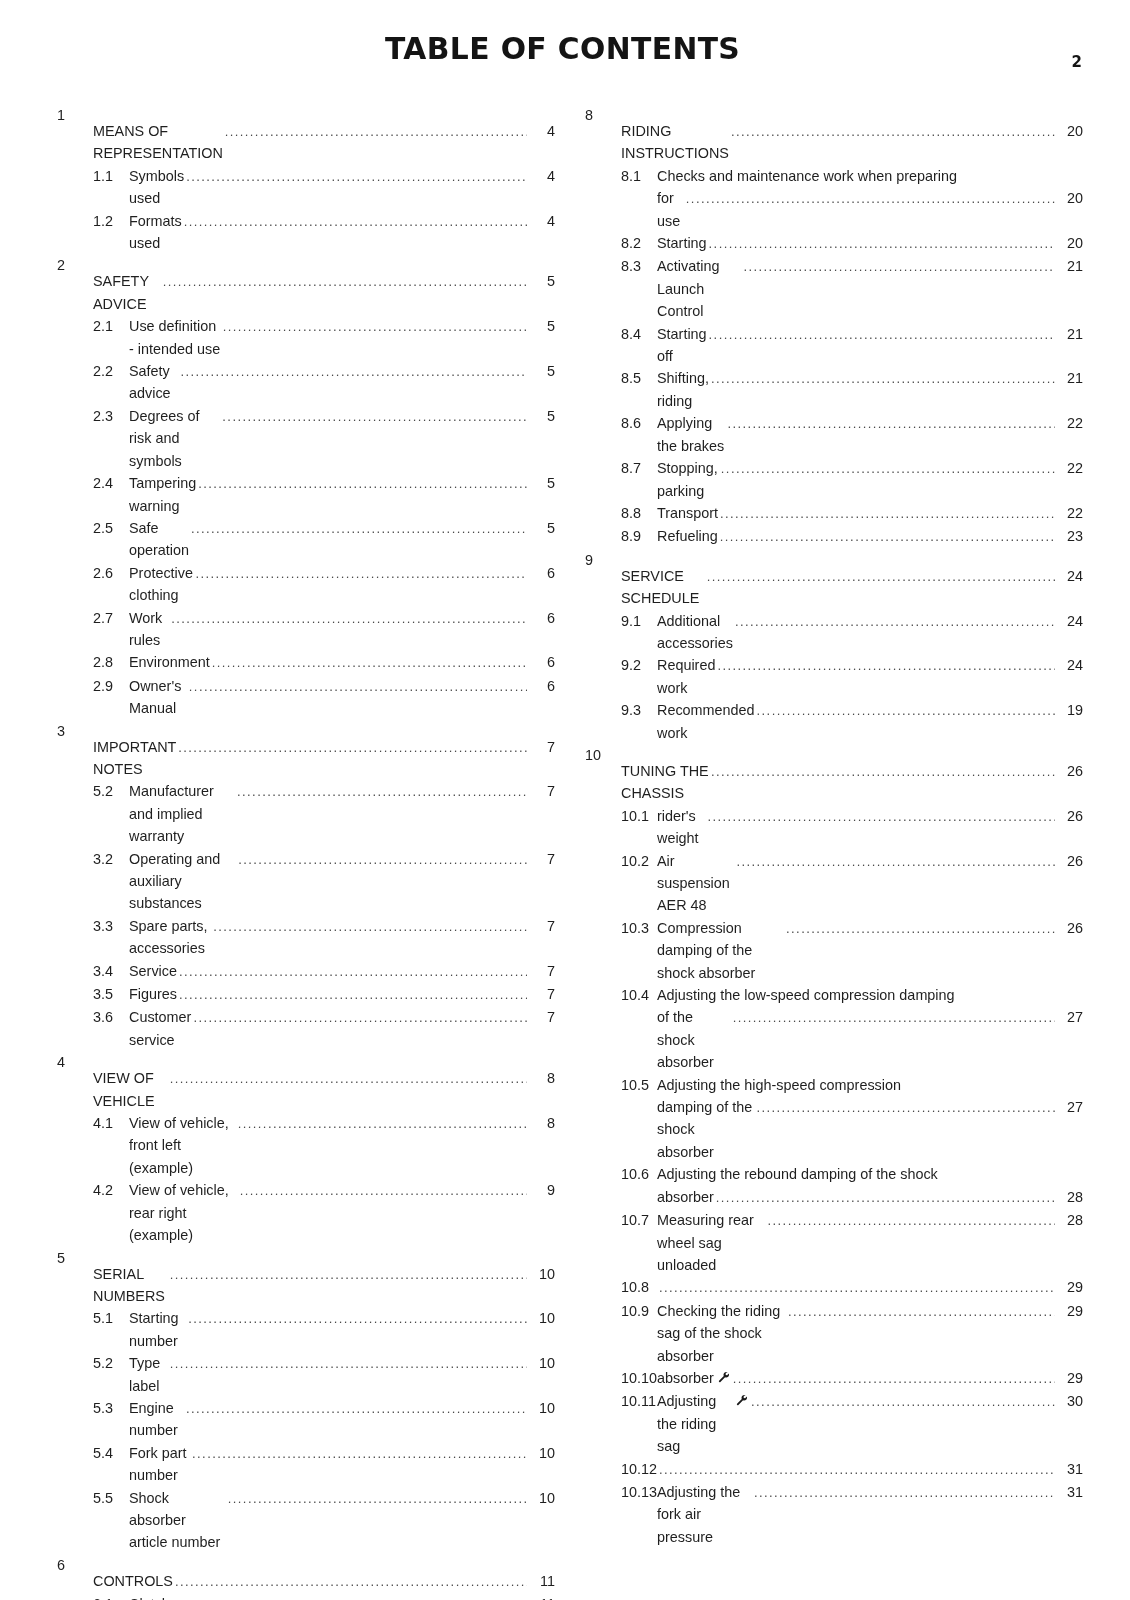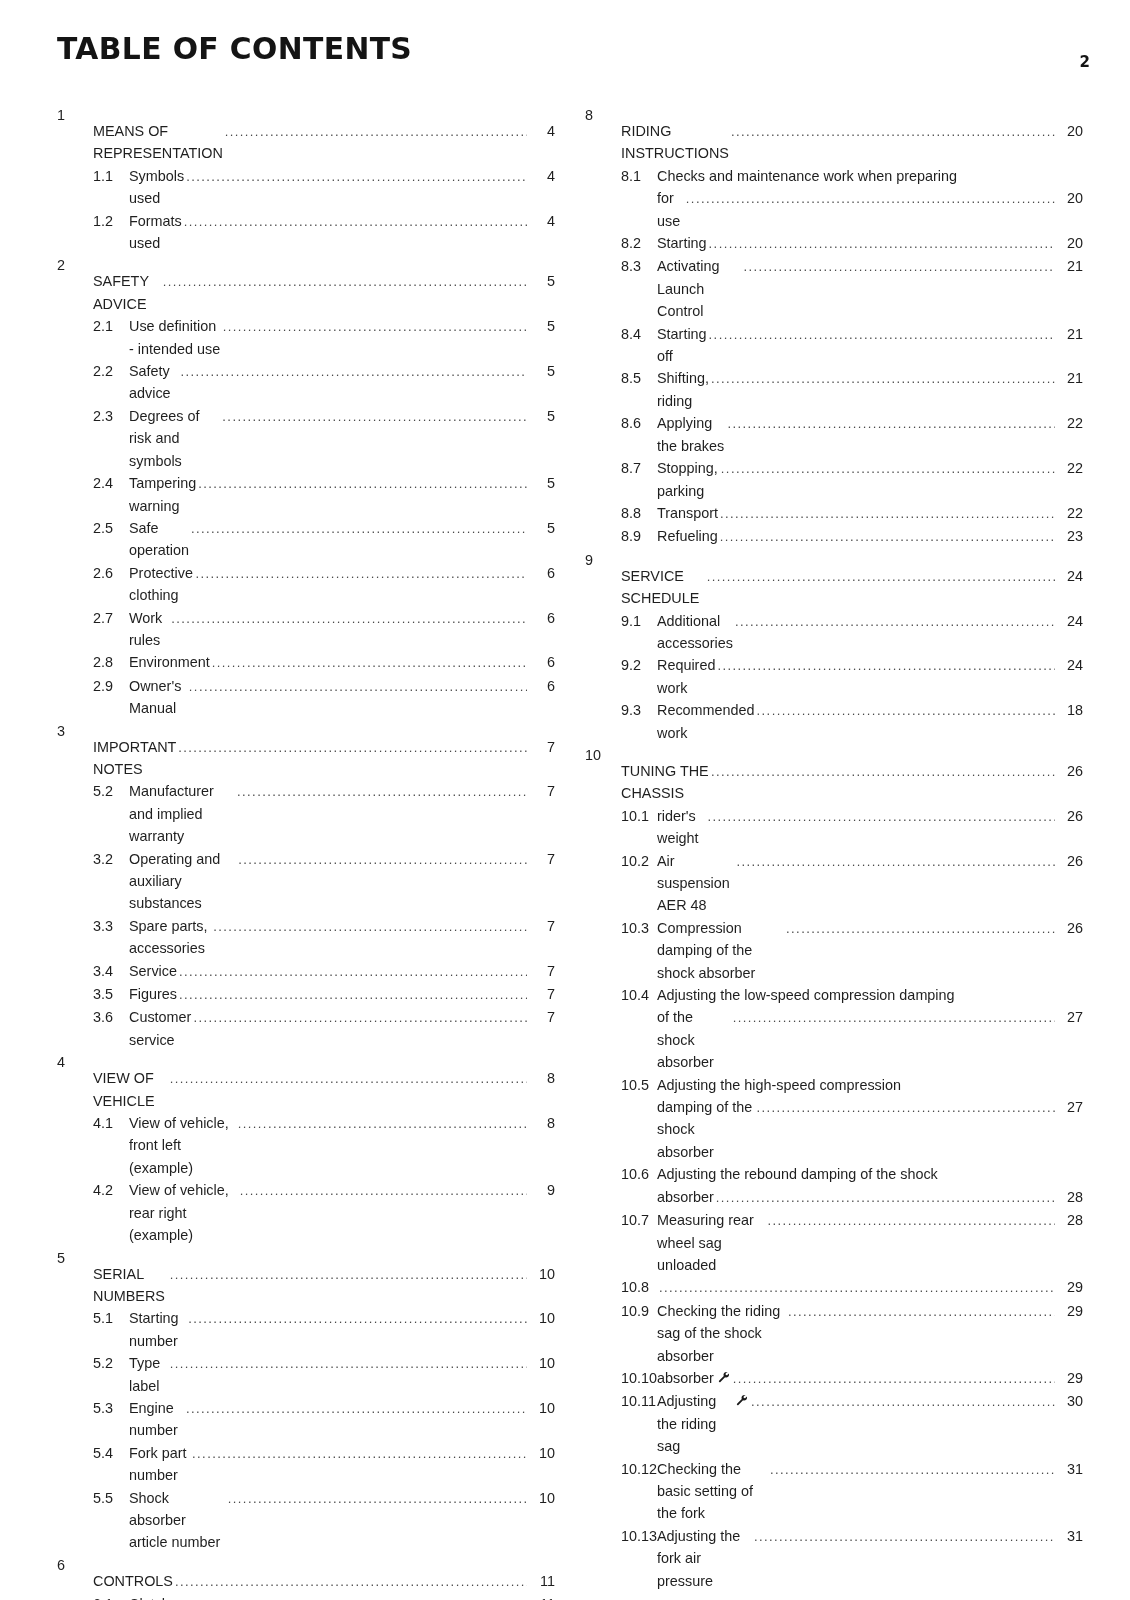--- a/index.html
+++ b/index.html
@@ -20,22 +20,23 @@
     height: 1600px;
     position: relative;
     box-sizing: border-box;
     padding: 0;
   }
   
   .header {
     position: absolute;
     top: 33px;
     left: 57px;
-    right: 40px;
+    right: 48px;
     height: 56px;
+    text-align: center;
   }
   .doc-title {
     font-family: "DejaVu Sans", sans-serif;
     font-weight: bold;
     font-size: 31px;
     letter-spacing: 0.4px;
     color: #141414;
     line-height: 1;
     margin: 0;
     display: inline-block;
@@ -606,21 +607,21 @@
               <span class="pg">24</span>
             </div>
           </div>
         </div>
         <div class="toc-row lvl2">
           <span class="num">9.3</span>
           <div class="title-wrap">
             <div class="leader-line">
               <span class="lead-text">Recommended work</span>
               <span class="dots">........................................................................................................................</span>
-              <span class="pg">18</span>
+              <span class="pg">19</span>
             </div>
           </div>
         </div>
         <div class="toc-row lvl1">
           <span class="num">10</span>
           <div class="title-wrap">
             <div class="leader-line">
               <span class="lead-text">TUNING THE CHASSIS</span>
               <span class="dots">........................................................................................................................</span>
               <span class="pg">26</span>
@@ -752,21 +753,20 @@
               </span>
               <span class="dots">........................................................................................................................</span>
               <span class="pg">30</span>
             </div>
           </div>
         </div>
         <div class="toc-row lvl2">
           <span class="num">10.12</span>
           <div class="title-wrap">
             <div class="leader-line">
-              <span class="lead-text">Checking the basic setting of the fork</span>
               <span class="dots">........................................................................................................................</span>
               <span class="pg">31</span>
             </div>
           </div>
         </div>
         <div class="toc-row lvl2">
           <span class="num">10.13</span>
           <div class="title-wrap">
             <div class="leader-line">
               <span class="lead-text">Adjusting the fork air pressure</span>

